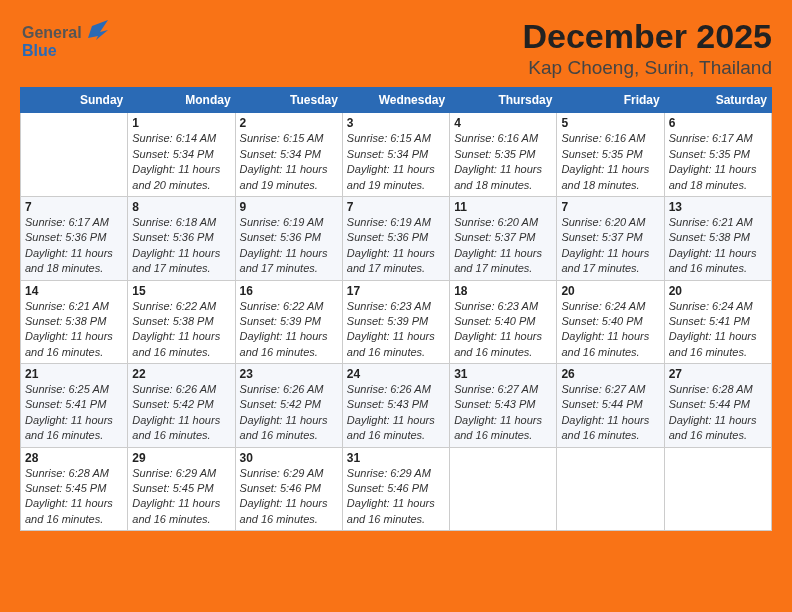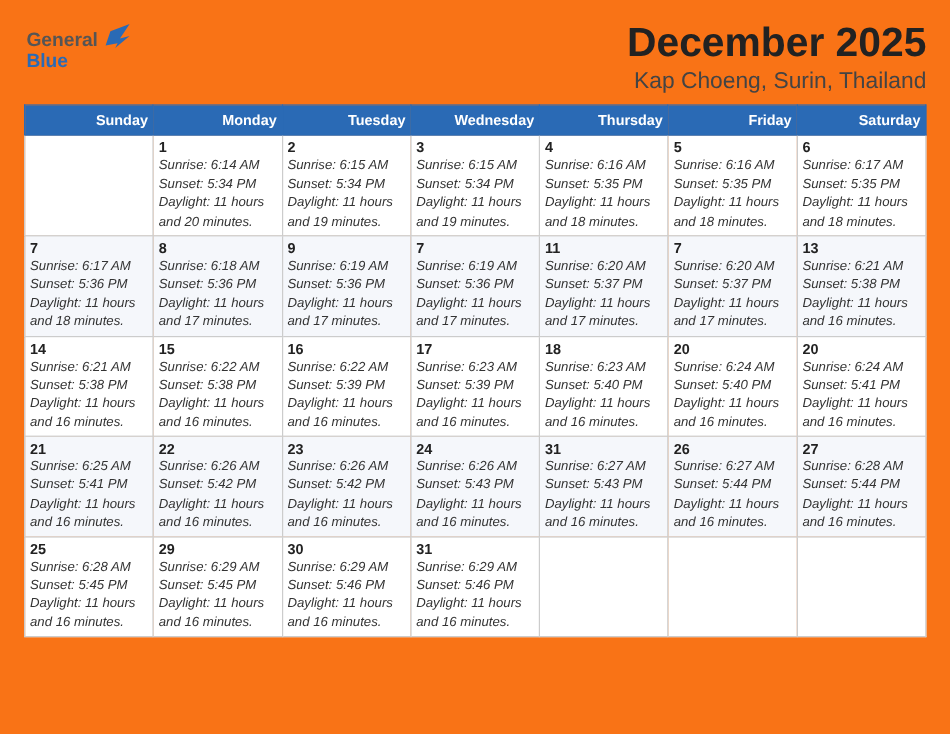--- a/index.html
+++ b/index.html
@@ -144,21 +144,21 @@
         <tr>
           <td><span class="day-num">21</span><span class="cell-text">Sunrise: 6:25 AM<br>Sunset: 5:41 PM<br>Daylight: 11 hours and 16 minutes.</span></td>
           <td><span class="day-num">22</span><span class="cell-text">Sunrise: 6:26 AM<br>Sunset: 5:42 PM<br>Daylight: 11 hours and 16 minutes.</span></td>
           <td><span class="day-num">23</span><span class="cell-text">Sunrise: 6:26 AM<br>Sunset: 5:42 PM<br>Daylight: 11 hours and 16 minutes.</span></td>
           <td><span class="day-num">24</span><span class="cell-text">Sunrise: 6:26 AM<br>Sunset: 5:43 PM<br>Daylight: 11 hours and 16 minutes.</span></td>
           <td><span class="day-num">31</span><span class="cell-text">Sunrise: 6:27 AM<br>Sunset: 5:43 PM<br>Daylight: 11 hours and 16 minutes.</span></td>
           <td><span class="day-num">26</span><span class="cell-text">Sunrise: 6:27 AM<br>Sunset: 5:44 PM<br>Daylight: 11 hours and 16 minutes.</span></td>
           <td><span class="day-num">27</span><span class="cell-text">Sunrise: 6:28 AM<br>Sunset: 5:44 PM<br>Daylight: 11 hours and 16 minutes.</span></td>
         </tr>
         <tr>
-          <td><span class="day-num">25</span><span class="cell-text">Sunrise: 6:28 AM<br>Sunset: 5:45 PM<br>Daylight: 11 hours and 16 minutes.</span></td>
+          <td><span class="day-num">28</span><span class="cell-text">Sunrise: 6:28 AM<br>Sunset: 5:45 PM<br>Daylight: 11 hours and 16 minutes.</span></td>
           <td><span class="day-num">29</span><span class="cell-text">Sunrise: 6:29 AM<br>Sunset: 5:45 PM<br>Daylight: 11 hours and 16 minutes.</span></td>
           <td><span class="day-num">30</span><span class="cell-text">Sunrise: 6:29 AM<br>Sunset: 5:46 PM<br>Daylight: 11 hours and 16 minutes.</span></td>
           <td><span class="day-num">31</span><span class="cell-text">Sunrise: 6:29 AM<br>Sunset: 5:46 PM<br>Daylight: 11 hours and 16 minutes.</span></td>
           <td class="empty"></td>
           <td class="empty"></td>
           <td class="empty"></td>
         </tr>
       </tbody>
   </table>
 </div>

